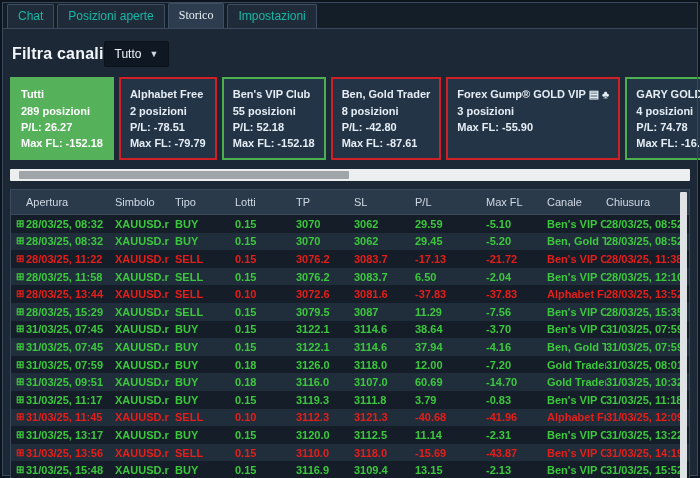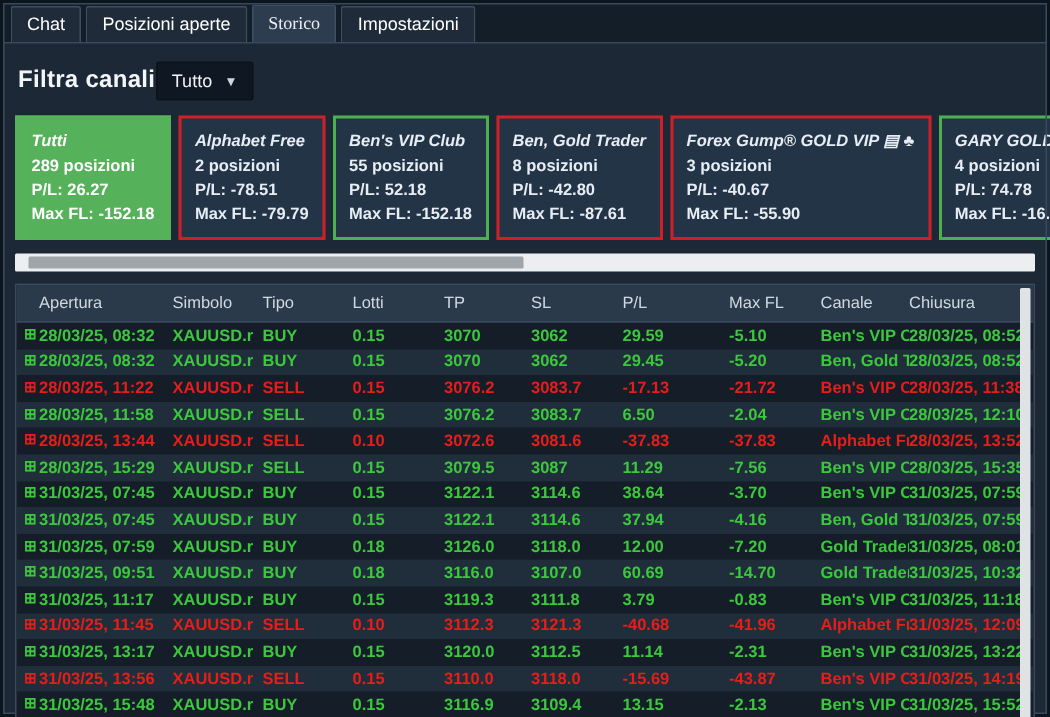--- a/index.html
+++ b/index.html
@@ -17,21 +17,21 @@
     position:relative;
   }
   
   .tabbar {
     height:27px; background:#141e29;
     display:flex; align-items:flex-end;
     padding:0 0 0 5px; gap:3px;
     border-bottom:1px solid #3a4a5c;
   }
   .tab {
-    font-size:12px; color:#ffffff;
+    font-size:12px; color:#14b8a6;
     background:#1f2b39; border:1px solid #3e4f61; border-bottom:none;
     padding:4px 10px 5px 10px; cursor:pointer; white-space:nowrap;
     border-radius:2px 2px 0 0;
   }
   .tab.active { background:#2d3c4e; color:#e9f0f6;font-family:Liberation Serif, serif; }
   
   .content { padding:8px; }
   .header-row { display:flex; align-items:center; justify-content:flex-start; margin:4px 0 10px 2px; }
   .page-title { font-size:16px; font-weight:bold; color:#f2f6fa; letter-spacing:.2px; }
   .dropdown {
@@ -40,21 +40,21 @@
     cursor:pointer; border:1px solid #0b121a;
   }
   .dropdown .caret { font-size:9px; color:#cdd7e1; }
   
   .cards { display:flex; gap:5px; margin-bottom:9px; }
   .card {
     background:#243447; border:2px solid #3a4a5c;
     padding:7px 9px; font-size:11px; font-weight:bold; color:#e6edf4;
     line-height:16px; white-space:nowrap; cursor:pointer;
   }
-  .card .card-name { margin-bottom:1px;font-style:italic; }
+  .card .card-name { margin-bottom:1px; }
   .card.loss   { border-color:#cf2026; }
   .card.profit { border-color:#4caf50; }
   .card.selected { background:#55b25a; border-color:#55b25a; color:#ffffff; }
   .card:last-child { flex:1; }
   
   .hscroll {
     height:12px; background:#eceef0; border-radius:1px;
     position:relative; margin-bottom:8px;
   }
   .hthumb {
@@ -130,21 +130,20 @@
         </div>
         <div class="card loss">
           <div class="card-name">Ben, Gold Trader</div>
           <div class="card-pos">8 posizioni</div>
           <div class="card-pl">P/L: -42.80</div>
           <div class="card-maxfl">Max FL: -87.61</div>
         </div>
         <div class="card loss">
           <div class="card-name">Forex Gump® GOLD VIP ▤ ♣</div>
           <div class="card-pos">3 posizioni</div>
-          <div class="card-pl">P/L: -40.67</div>
           <div class="card-maxfl">Max FL: -55.90</div>
         </div>
         <div class="card profit">
           <div class="card-name">GARY GOLD TRADER</div>
           <div class="card-pos">4 posizioni</div>
           <div class="card-pl">P/L: 74.78</div>
           <div class="card-maxfl">Max FL: -16.81</div>
         </div>
       </div>
 

